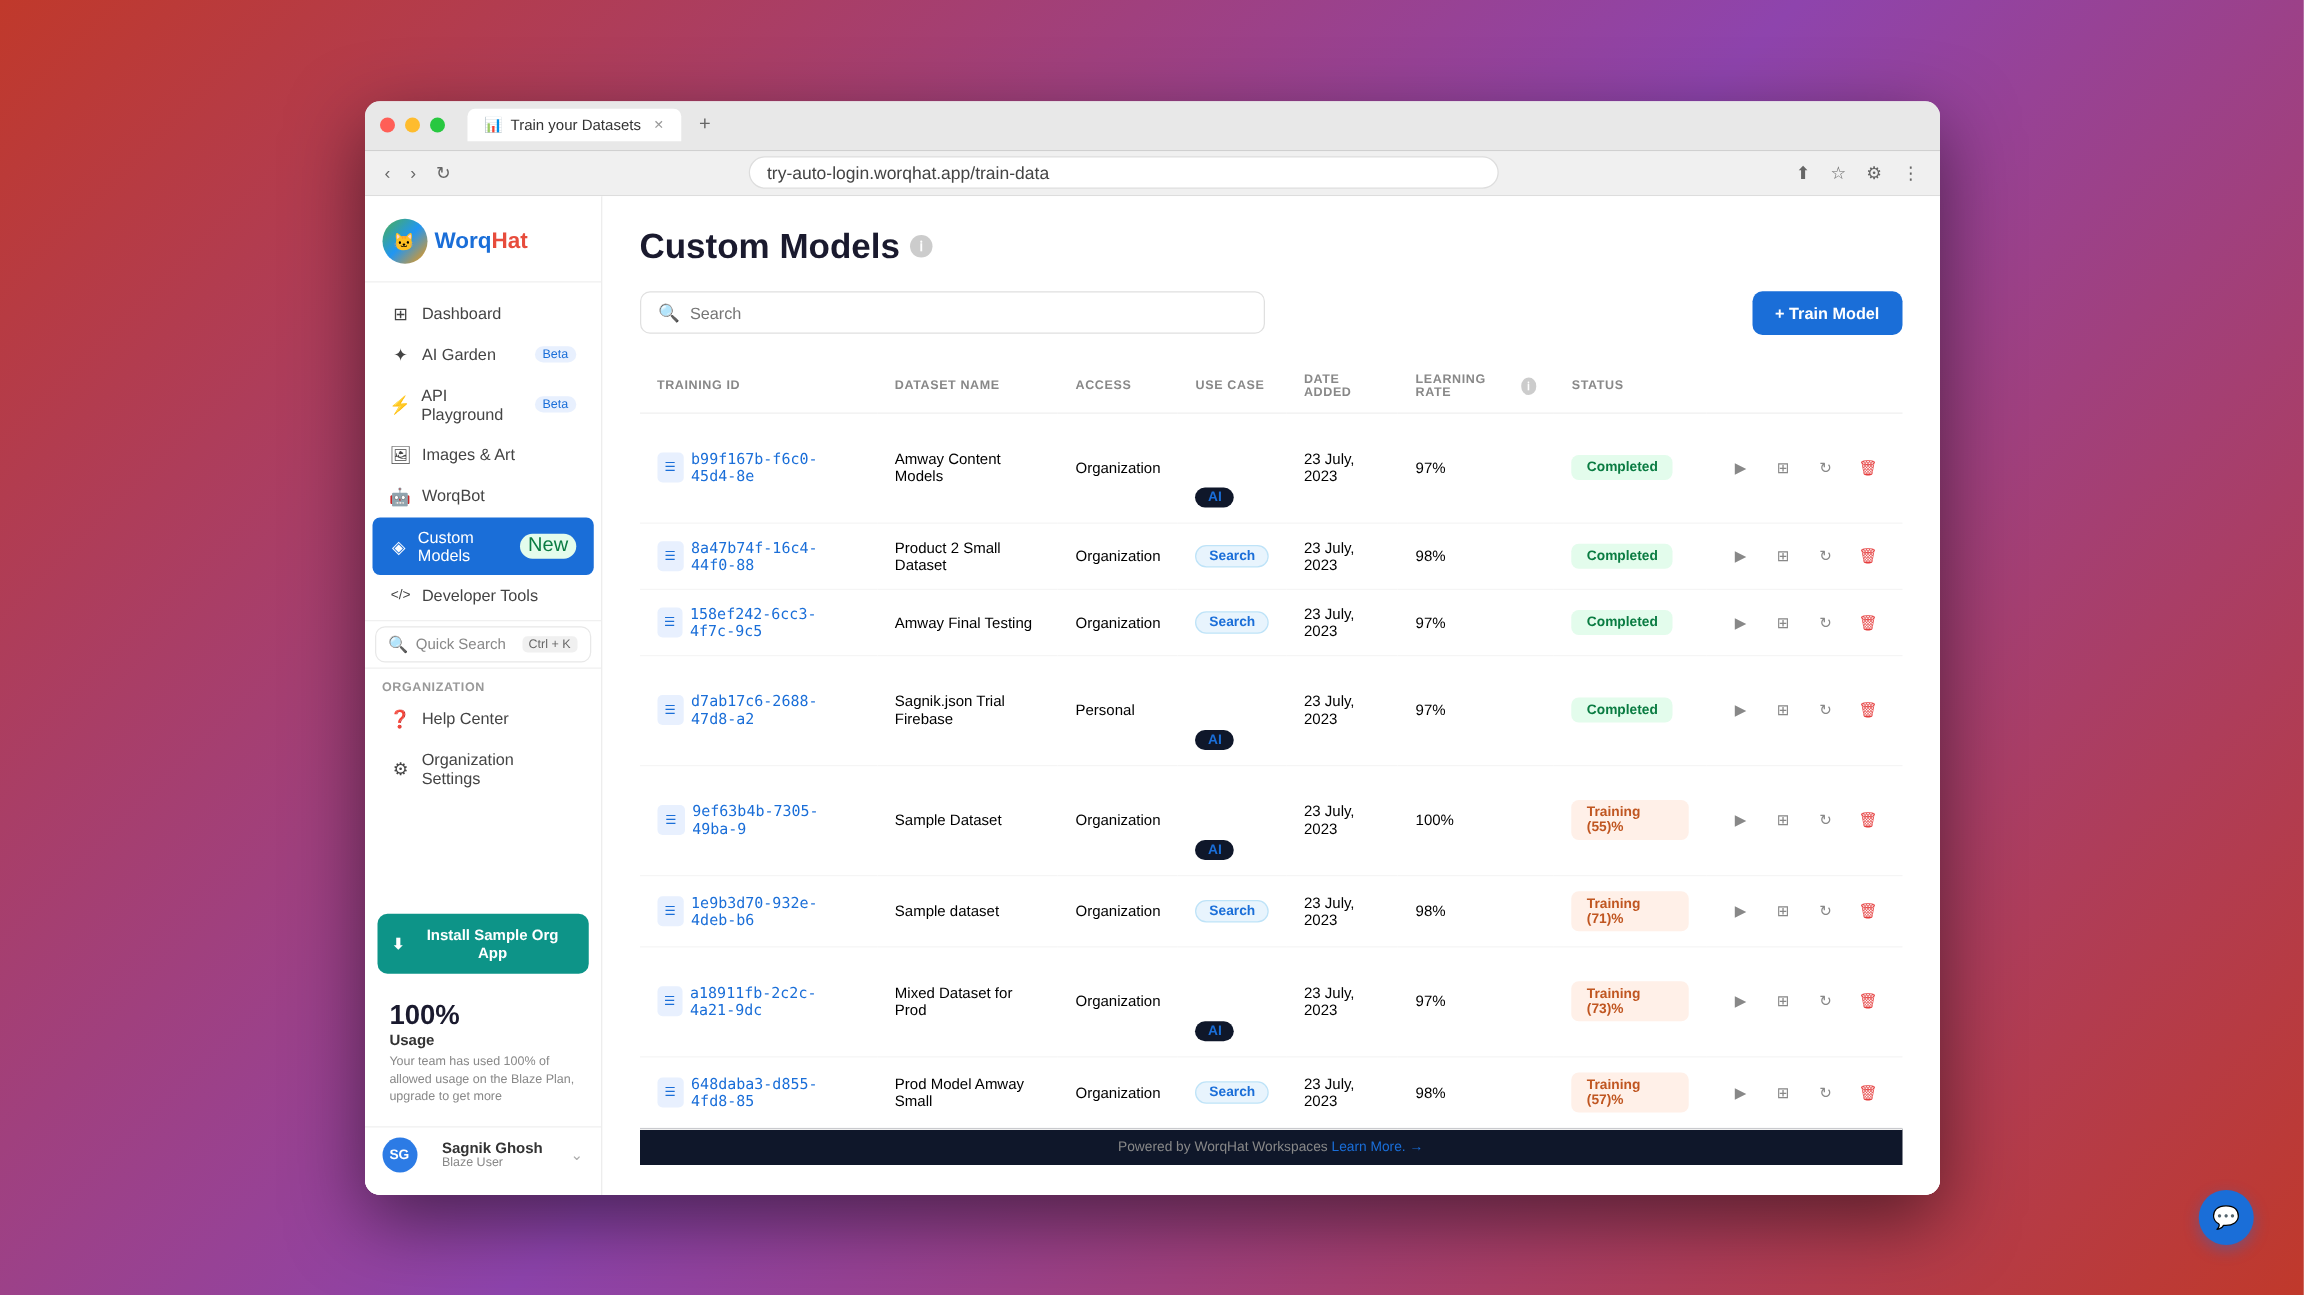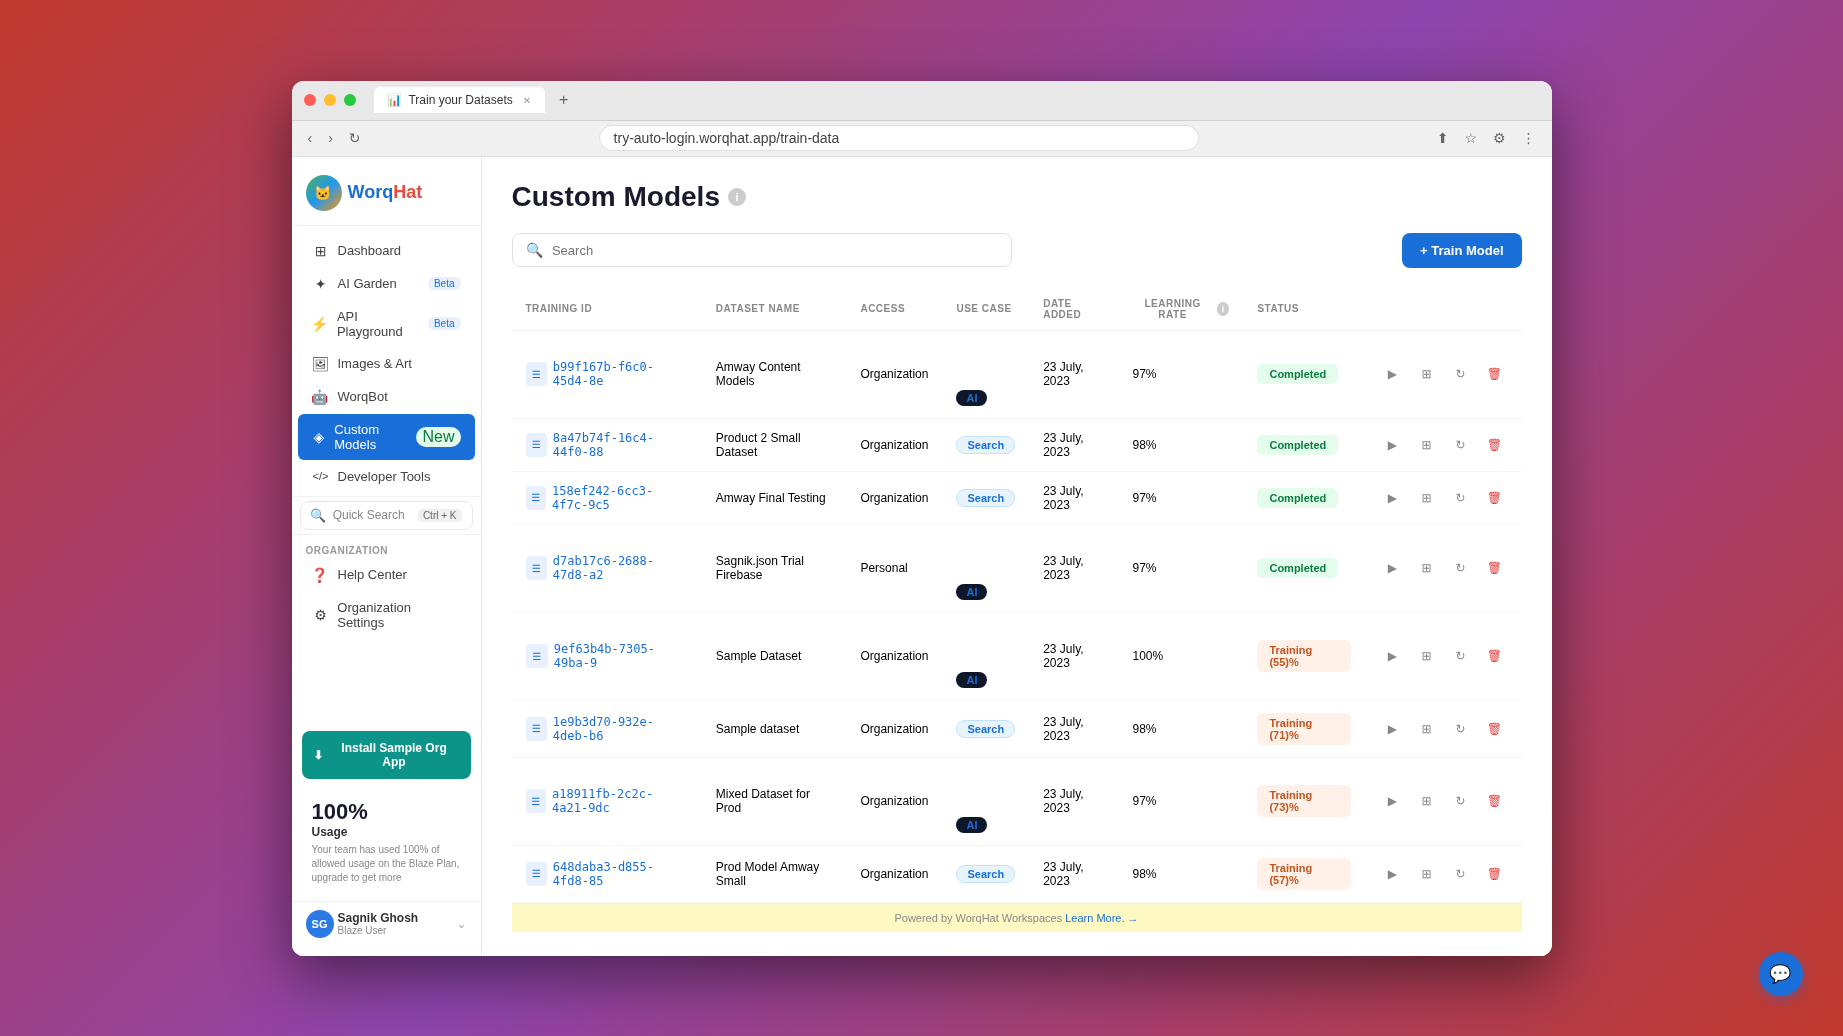--- a/index.html
+++ b/index.html
@@ -153,21 +153,21 @@
     .usage-block {
       margin: 8px 10px;
       padding: 8px 10px;
       font-size: 11px; color: #444;
     }
     .usage-percent { font-size: 22px; font-weight: 700; color: #1a1a2e; }
     .usage-label { font-size: 12px; font-weight: 600; color: #333; }
     .usage-desc { font-size: 10px; color: #888; margin-top: 4px; line-height: 1.4; }
 
     .user-area {
-      display: flex; align-items: center; gap: 4px;
+      display: flex; align-items: center; gap: 20px;
       padding: 8px 14px;
       border-top: 1px solid #f0f0f0; cursor: pointer;
     }
     .avatar {
       width: 28px; height: 28px; border-radius: 50%;
       background: #2c7be5; color: white;
       display: flex; align-items: center; justify-content: center;
       font-size: 11px; font-weight: 700;
     }
     .user-info { flex: 1; }
@@ -261,34 +261,34 @@
     .action-icon {
       width: 26px; height: 26px; display: flex; align-items: center; justify-content: center;
       border-radius: 4px; cursor: pointer; color: #888; font-size: 12px;
     }
     .action-icon.delete { color: #e53e3e; }
 
     
     .footer-bar {
       text-align: center; padding: 8px; font-size: 11px; color: #888;
       border-top: 1px solid #f0f0f0;
-      background: #fef9c3;
+      background: #0f172a;
     }
     .footer-bar a { color: #1a6ed8; text-decoration: none; }
 
     
     .chat-fab {
       position: fixed; bottom: 40px; right: 40px;
       width: 44px; height: 44px; border-radius: 50%;
       background: #1a6ed8; color: white;
       display: flex; align-items: center; justify-content: center;
       font-size: 18px; cursor: pointer; box-shadow: 0 4px 12px rgba(26,110,216,0.4);
     }
 
-    .th-lr { display: flex; align-items: center; gap: 4px; text-align: center; }
+    .th-lr { display: flex; align-items: center; gap: 4px; }
   </style>
 </head>
 <body>
 
 <div class="browser-window">
 
   <div class="browser-titlebar">
     <span class="traffic-light tl-red"></span>
     <span class="traffic-light tl-yellow"></span>
     <span class="traffic-light tl-green"></span>

